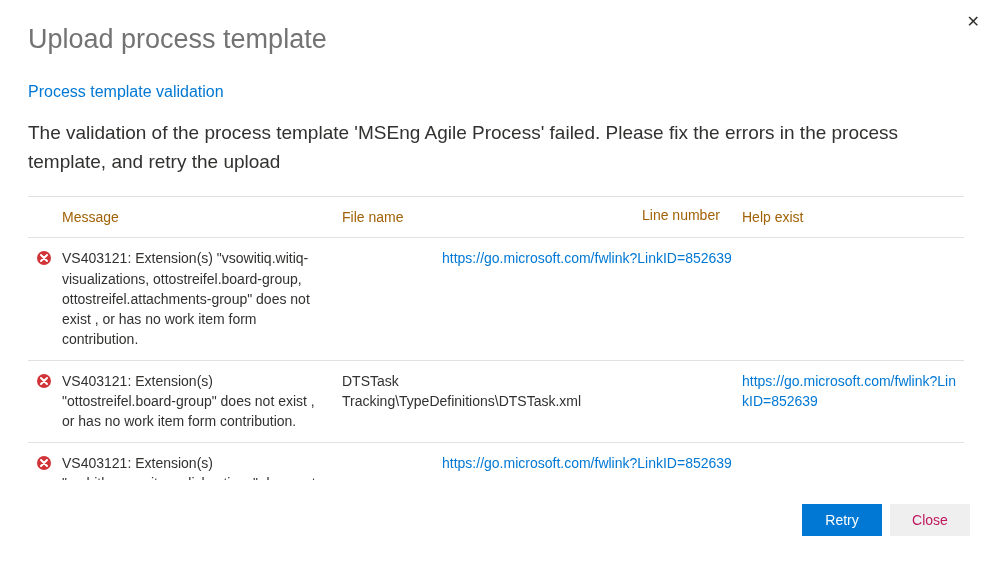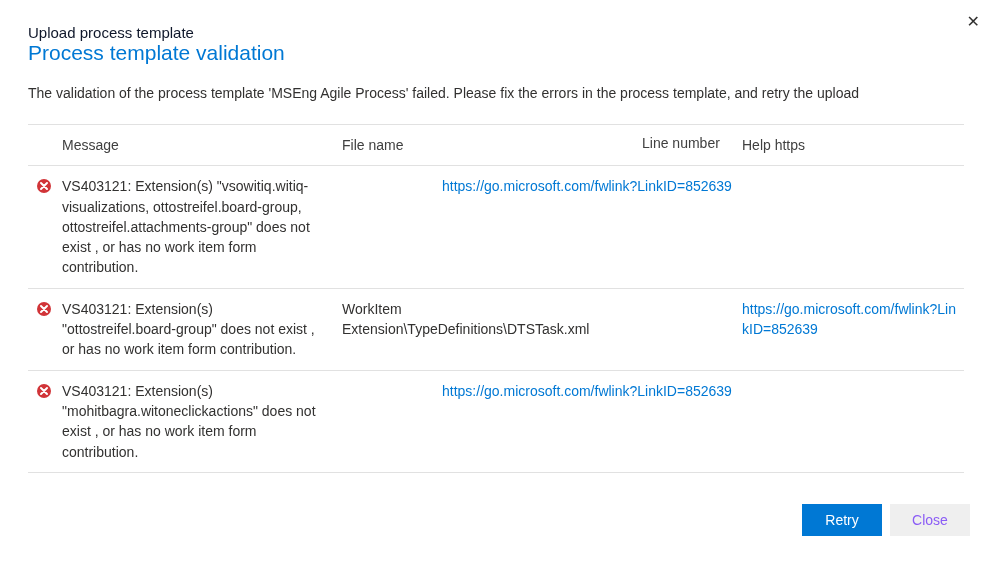--- a/index.html
+++ b/index.html
@@ -28,54 +28,55 @@
       right: 14px;
       font-size: 16px;
       cursor: pointer;
       color: #323130;
       background: none;
       border: none;
       padding: 4px;
       line-height: 1;
     }
     .dialog-title {
-      font-size: 15px;
+      font-size: 27px;
       font-weight: 400;
-      color: #0f172a;
+      color: #737373;
+      margin-bottom: 28px;
     }
     .scroll-area {
       overflow-y: scroll;
       flex: 1;
       padding-right: 6px;
     }
     .subtitle {
-      font-size: 21px;
+      font-size: 16px;
       font-weight: 400;
       color: #0078d4;
       margin-bottom: 18px;
     }
     .description {
-      font-size: 14px;
+      font-size: 19px;
       color: #323130;
       margin-bottom: 20px;
       line-height: 1.5;
     }
     .table {
       width: 100%;
       border-top: 1px solid #e1e1e1;
     }
     .row {
       display: flex;
       border-bottom: 1px solid #e1e1e1;
       padding: 10px 4px 10px 8px;
       align-items: flex-start;
     }
     .row.header {
       font-weight: 400;
-      color: #404040;
+      color: #a16207;
     }
     .col-icon {
       width: 26px;
       flex-shrink: 0;
       display: flex;
       align-items: flex-start;
       padding-top: 2px;
     }
     .col-message {
       width: 280px;
@@ -125,21 +126,21 @@
       font-family: inherit;
       cursor: pointer;
       padding: 0 4px;
     }
     .btn-primary {
       background: #0078d4;
       color: #fff;
     }
     .btn-secondary {
       background: #efefef;
-      color: #8b5cf6;
+      color: #be185d;
     }
     
     .scroll-area::-webkit-scrollbar {
       width: 16px;
     }
     .scroll-area::-webkit-scrollbar-track {
       background: #f0f0f0;
     }
     .scroll-area::-webkit-scrollbar-thumb {
       background: #c2c2c2;
@@ -157,21 +158,21 @@
   <div class="scroll-area">
     <h2 class="subtitle">Process template validation</h2>
     <p class="description">The validation of the process template 'MSEng Agile Process' failed. Please fix the errors in the process template, and retry the upload</p>
 
     <div class="table">
       <div class="row header">
         <div class="col-icon"></div>
         <div class="col-message">Message</div>
         <div class="col-filename">File name</div>
         <div class="col-line">Line number</div>
-        <div class="col-help">Help https</div>
+        <div class="col-help">Help exist</div>
       </div>
 
       <div class="row">
         <div class="col-icon">
           <span class="error-icon">
             <svg viewBox="0 0 16 16" width="16" height="16">
                 <circle cx="8" cy="8" r="7" fill="#d13438"></circle>
                 <path d="M5 5 L11 11 M11 5 L5 11" stroke="#fff" stroke-width="2" stroke-linecap="round"></path>
               </svg>
           </span>
@@ -186,21 +187,21 @@
       <div class="row">
         <div class="col-icon">
           <span class="error-icon">
             <svg viewBox="0 0 16 16" width="16" height="16">
                 <circle cx="8" cy="8" r="7" fill="#d13438"></circle>
                 <path d="M5 5 L11 11 M11 5 L5 11" stroke="#fff" stroke-width="2" stroke-linecap="round"></path>
               </svg>
           </span>
         </div>
         <div class="col-message">VS403121: Extension(s) "ottostreifel.board-group" does not exist , or has no work item form contribution.</div>
-        <div class="col-filename">WorkItem Extension\TypeDefinitions\DTSTask.xml</div>
+        <div class="col-filename">DTSTask Tracking\TypeDefinitions\DTSTask.xml</div>
         <div class="col-line"></div>
         <div class="col-help">
           <a class="help-link">https://go.microsoft.com/fwlink?LinkID=852639</a>
         </div>
       </div>
 
       <div class="row">
         <div class="col-icon">
           <span class="error-icon">
             <svg viewBox="0 0 16 16" width="16" height="16">

